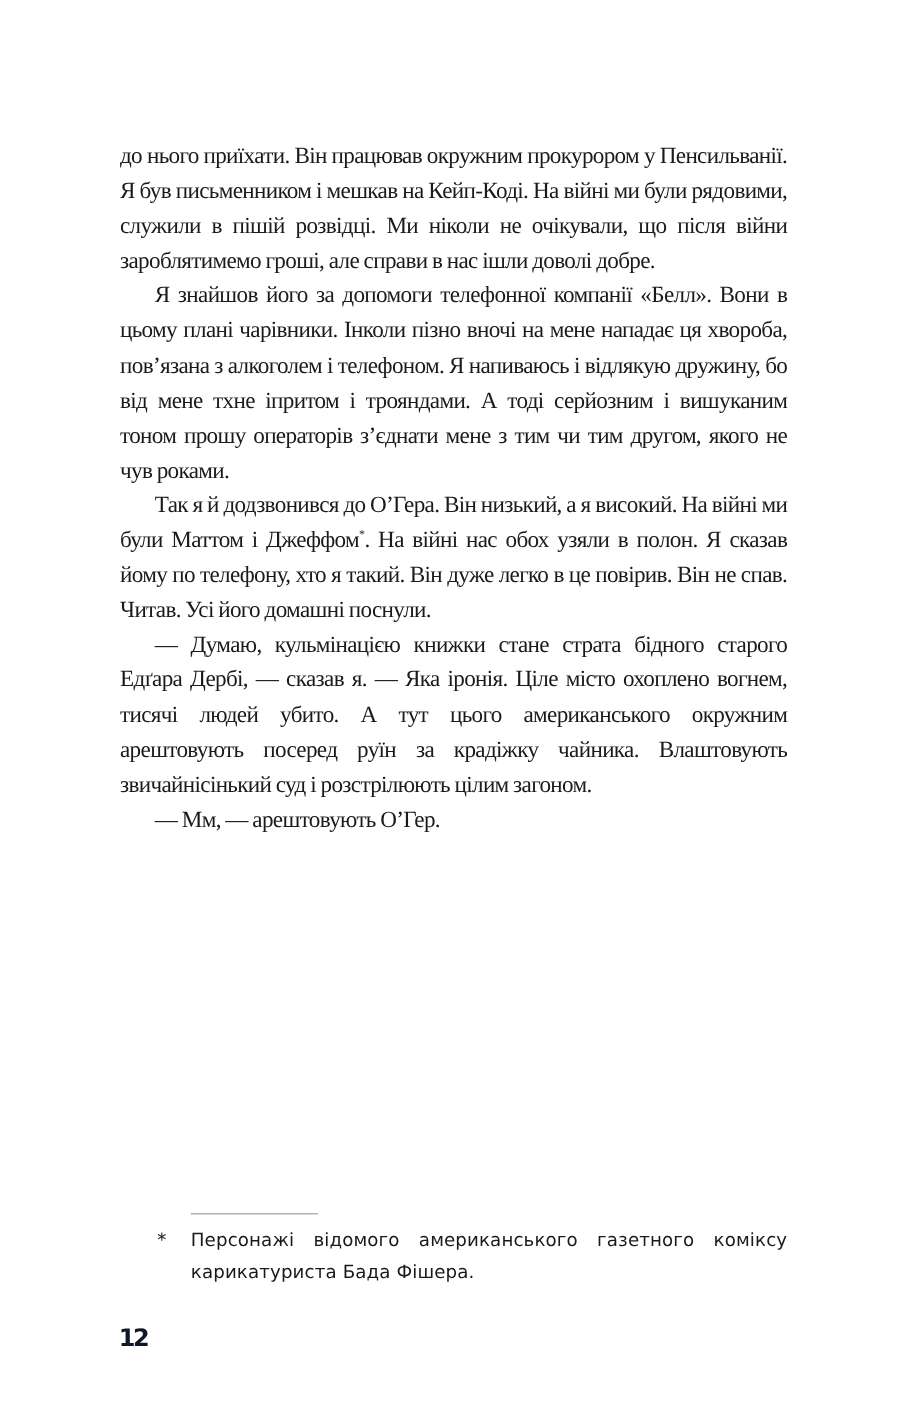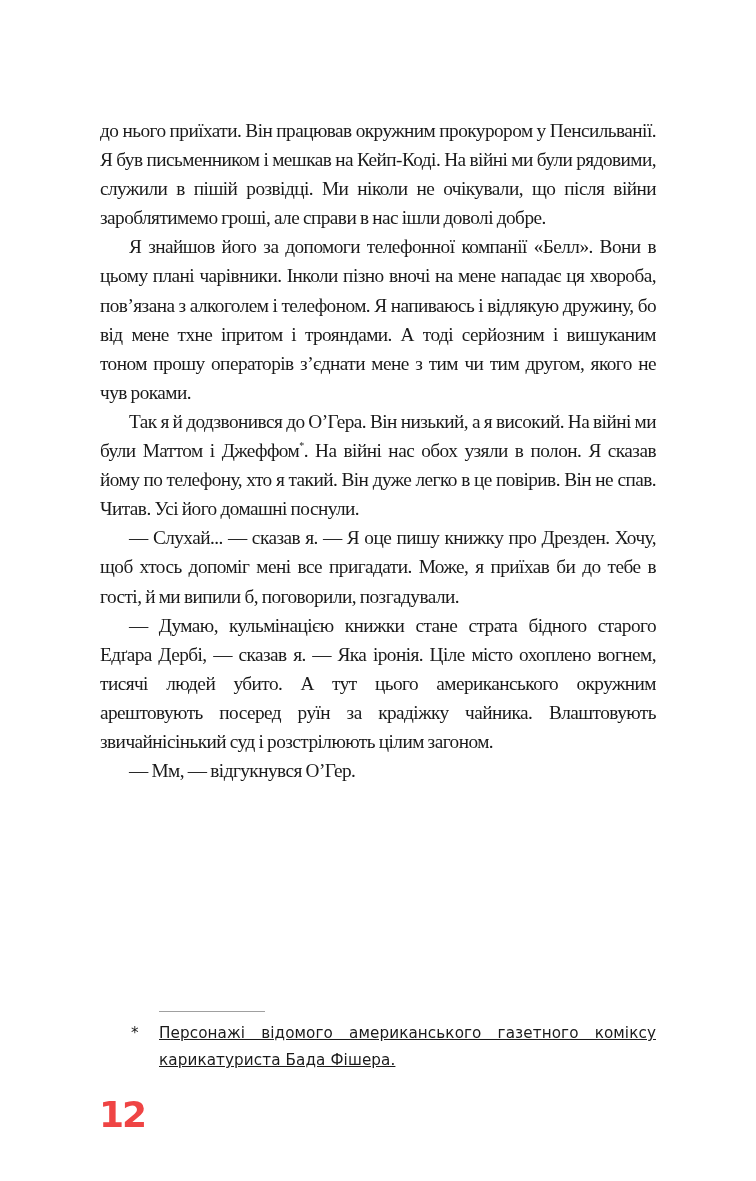--- a/index.html
+++ b/index.html
@@ -68,46 +68,44 @@
     }
     .footnote .mark {
       position: absolute;
       left: 0;
       top: 0;
       width: 20px;
     }
     .footnote .fn-text {
       margin-left: 28px;
       text-align: justify;
-      text-decoration: underline;
     }
     .page-number {
       position: absolute;
       left: 99px;
       top: 1100px;
       font-family: "DejaVu Sans", "Liberation Sans", sans-serif;
       font-weight: bold;
-      font-size: 36px;
+      font-size: 20px;
       line-height: 30px;
       letter-spacing: -2px;
-      color: #ef4444;
+      color: #0f172a;
     }
   </style>
 </head>
 <body>
 
 <div class="page">
 
   <div class="body-text">
     <p>до нього приїхати. Він працював окружним проку­рором у Пенсильванії. Я був письменником і мешкав на Кейп-Коді. На війні ми були рядовими, служили в пі­шій розвідці. Ми ніколи не очікували, що після війни заробля­тимемо гроші, але справи в нас ішли доволі добре.</p>
     <p class="indent">Я знайшов його за допомоги телефонної компанії «Белл». Вони в цьому плані чарівники. Інколи пізно вночі на мене нападає ця хвороба, пов’язана з алкого­лем і телефоном. Я напиваюсь і відлякую дружину, бо від мене тхне іпритом і трояндами. А тоді серйозним і вишуканим тоном прошу операторів з’єднати мене з тим чи тим другом, якого не чув роками.</p>
     <p class="indent"><span>Так я й додзвонився до О’Гера. Він низький, а я ви­сокий. На війні ми були Маттом і Джеффом</span><sup class="fn-ref">*</sup><span>. На війні нас обох узяли в полон. Я сказав йому по телефону, хто я такий. Він дуже легко в це повірив. Він не спав. Читав. Усі його домашні поснули.</span></p>
-    <p class="indent">— Слухай... — сказав я. — Я оце пишу книжку про Дрезден. Хочу, щоб хтось допоміг мені все пригадати. Може, я приїхав би до тебе в гості, й ми випили б, поговорили, позгадували.</p>
     <p class="indent">— Думаю, кульмінацією книжки стане страта бідно­го старого Едґара Дербі, — сказав я. — Яка іронія. Ціле місто охоплено вогнем, тисячі людей убито. А тут цього американського окружним арештовують посеред руїн за крадіжку чайника. Влаштовують звичайнісінький суд і розстрілюють цілим загоном.</p>
-    <p class="indent">— Мм, — відгукнувся О’Гер.</p>
+    <p class="indent">— Мм, — арештовують О’Гер.</p>
   </div>
 
   <div class="footnote-rule"></div>
 
   <div class="footnote">
     <span class="mark">*</span>
     <div class="fn-text">Персонажі відомого американського газетного коміксу карикатуриста Бада Фішера.</div>
   </div>
 
   <div class="page-number">12</div>

